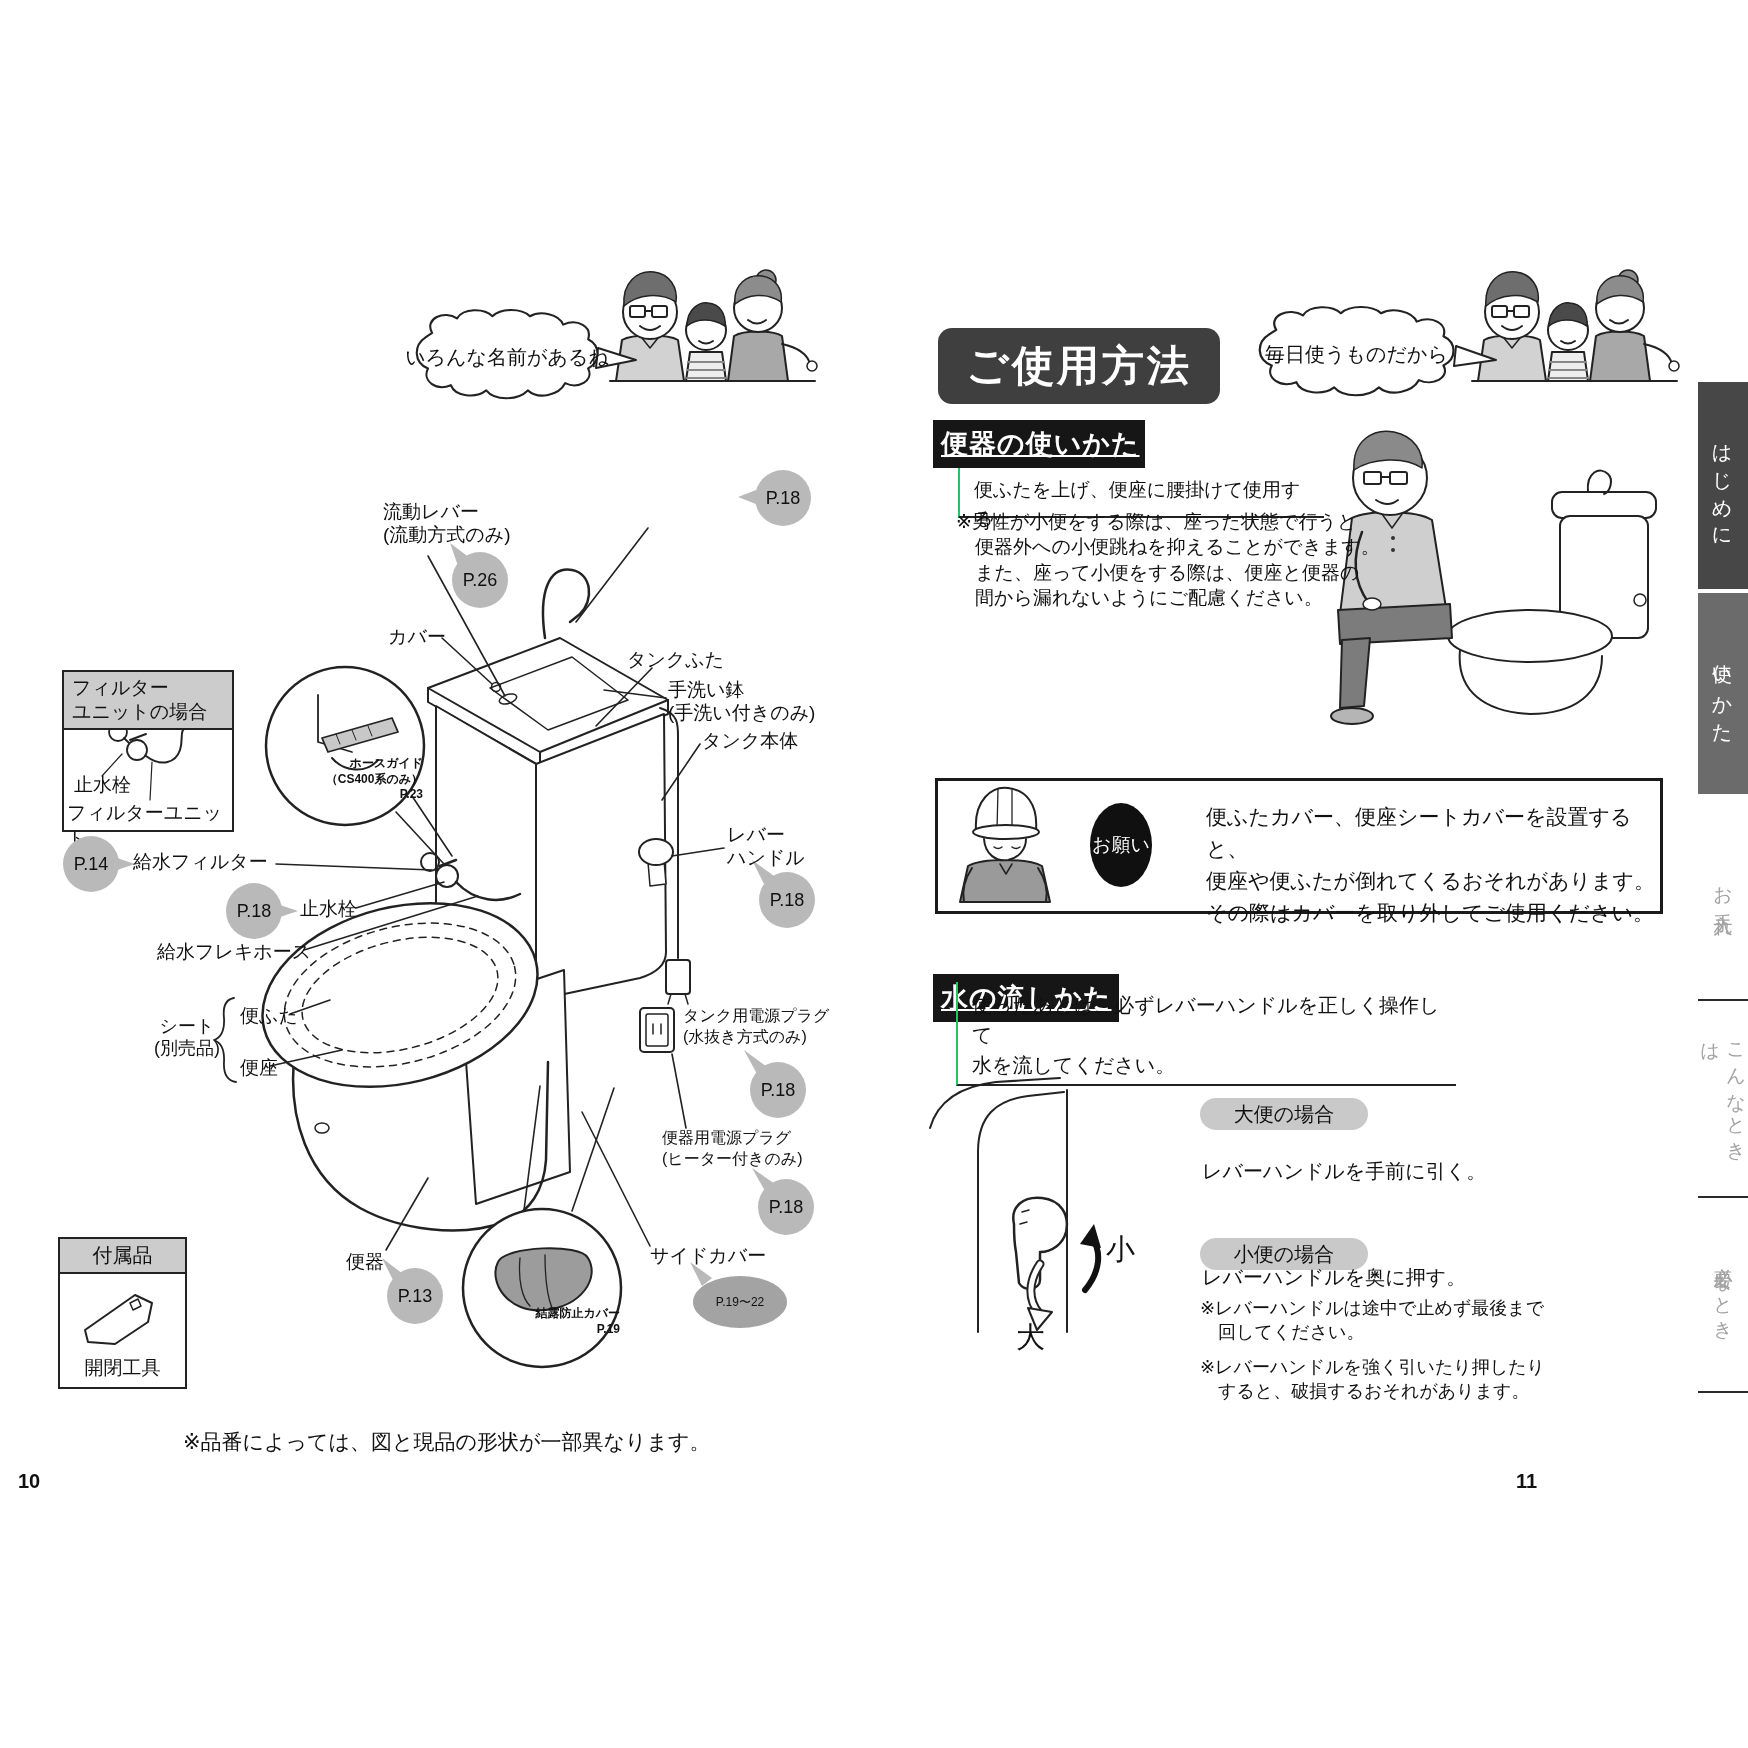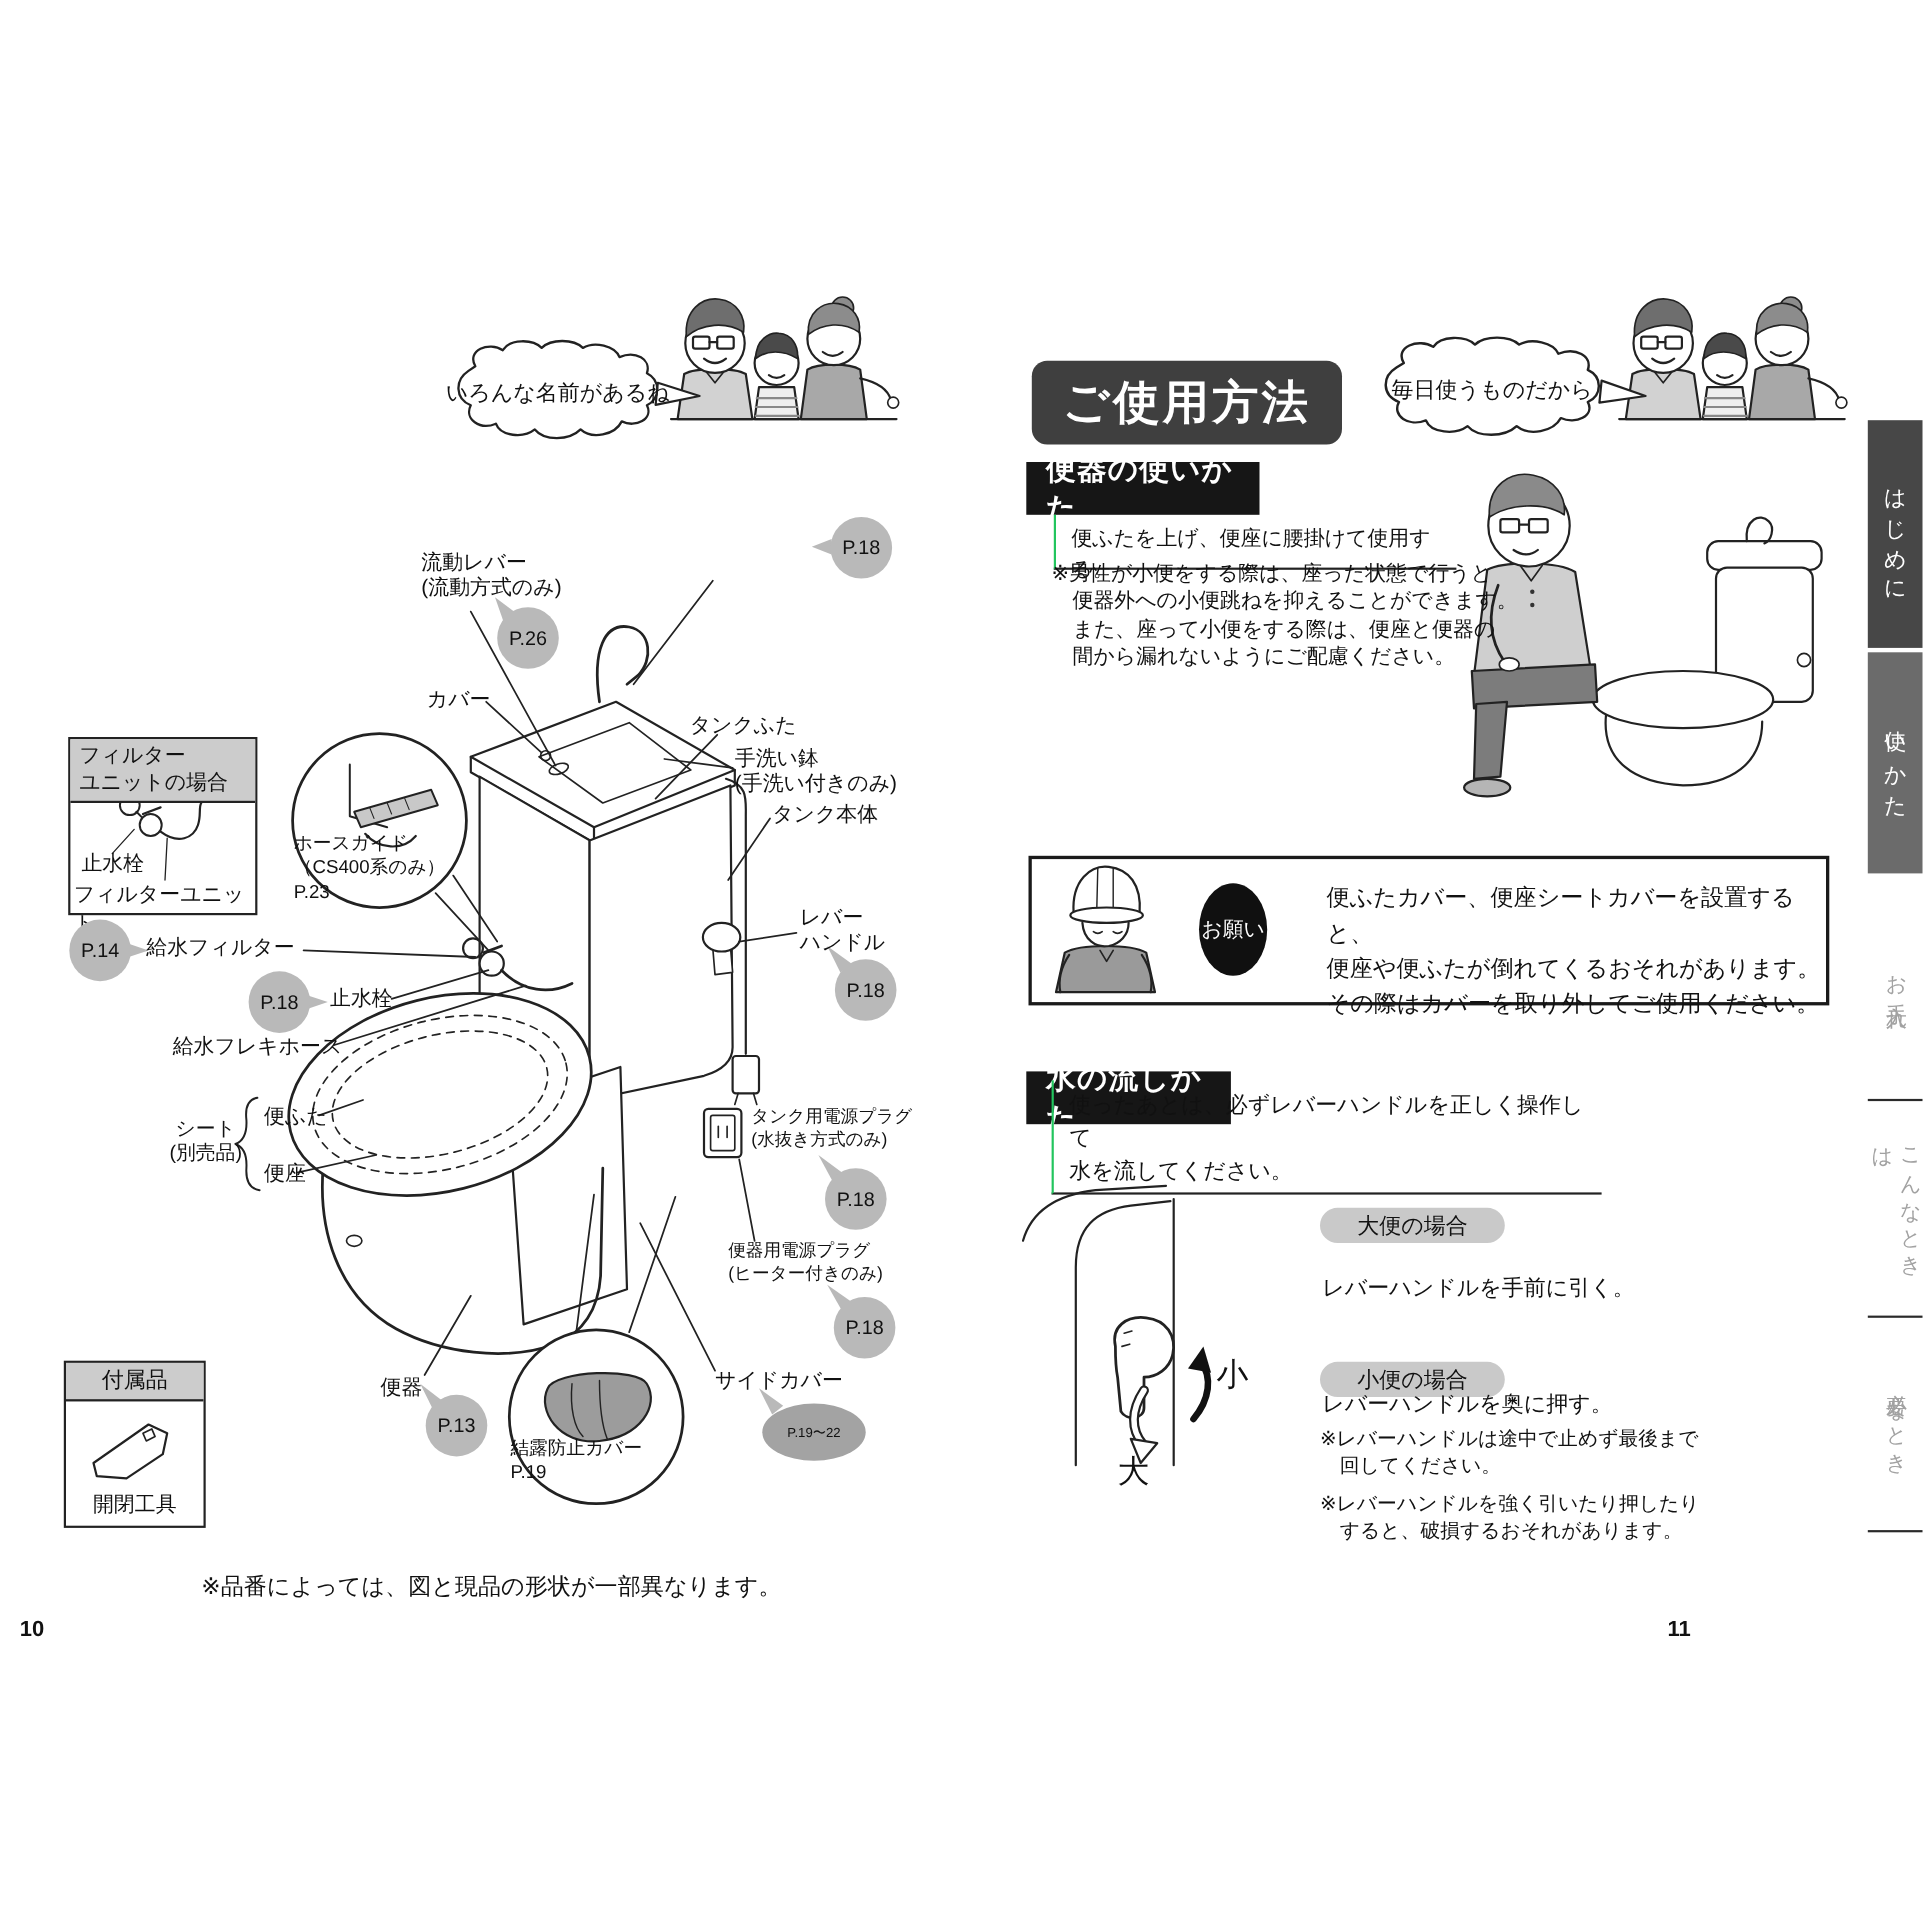--- a/index.html
+++ b/index.html
@@ -15,23 +15,23 @@
   .lbl.center{text-align:center;}
   .pbub{position:absolute;width:56px;height:56px;background:#b9b9b9;border-radius:50%;
     display:flex;align-items:center;justify-content:center;font-size:18px;color:#111;}
   .oval{position:absolute;background:#a3a3a3;border-radius:50%;
     display:flex;align-items:center;justify-content:center;font-size:12px;color:#111;}
   .frame{position:absolute;border:2.5px solid #222;}
   .frame .hd{background:#ccc;border-bottom:2px solid #222;font-size:19px;line-height:1.25;
     padding:4px 0 4px 8px;white-space:pre-line;}
   .frame .hd.c{text-align:center;padding-left:0;font-size:20px;}
   .frame .inlabel{position:absolute;font-size:19px;white-space:pre-line;}
-  .insettxt{position:absolute;text-align:left;font-size:17px;line-height:1.3;white-space:pre-line;}
+  .insettxt{position:absolute;text-align:right;font-size:12px;line-height:1.3;white-space:pre-line;font-weight:bold;}
   .sec-head{position:absolute;background:#161616;color:#fff;display:flex;align-items:center;
-    padding-left:18px;font-size:27px;font-weight:bold;letter-spacing:1px;box-sizing:border-box;}
+    padding-left:8px;font-size:27px;font-weight:bold;letter-spacing:1px;box-sizing:border-box;text-decoration:underline;}
   .lead-box{position:absolute;border-left:2px solid #22c55e;border-bottom:2px solid #222;
     box-sizing:border-box;padding:8px 0 0 14px;font-size:19px;line-height:1.5;white-space:pre-line;}
   .note{position:absolute;font-size:19px;line-height:1.33;white-space:pre-line;color:#111;}
   .note.sm{font-size:18px;}
   .note.lead{font-size:20px;}
   .pill{position:absolute;width:168px;height:32px;background:#c9c9c9;border-radius:17px;
     display:flex;align-items:center;justify-content:center;font-size:20px;}
   .onegai-box{position:absolute;border:3px solid #1a1a1a;}
   .onegai-badge{position:absolute;background:#101010;color:#fff;border-radius:50%;
     display:flex;align-items:center;justify-content:center;font-size:19px;}

